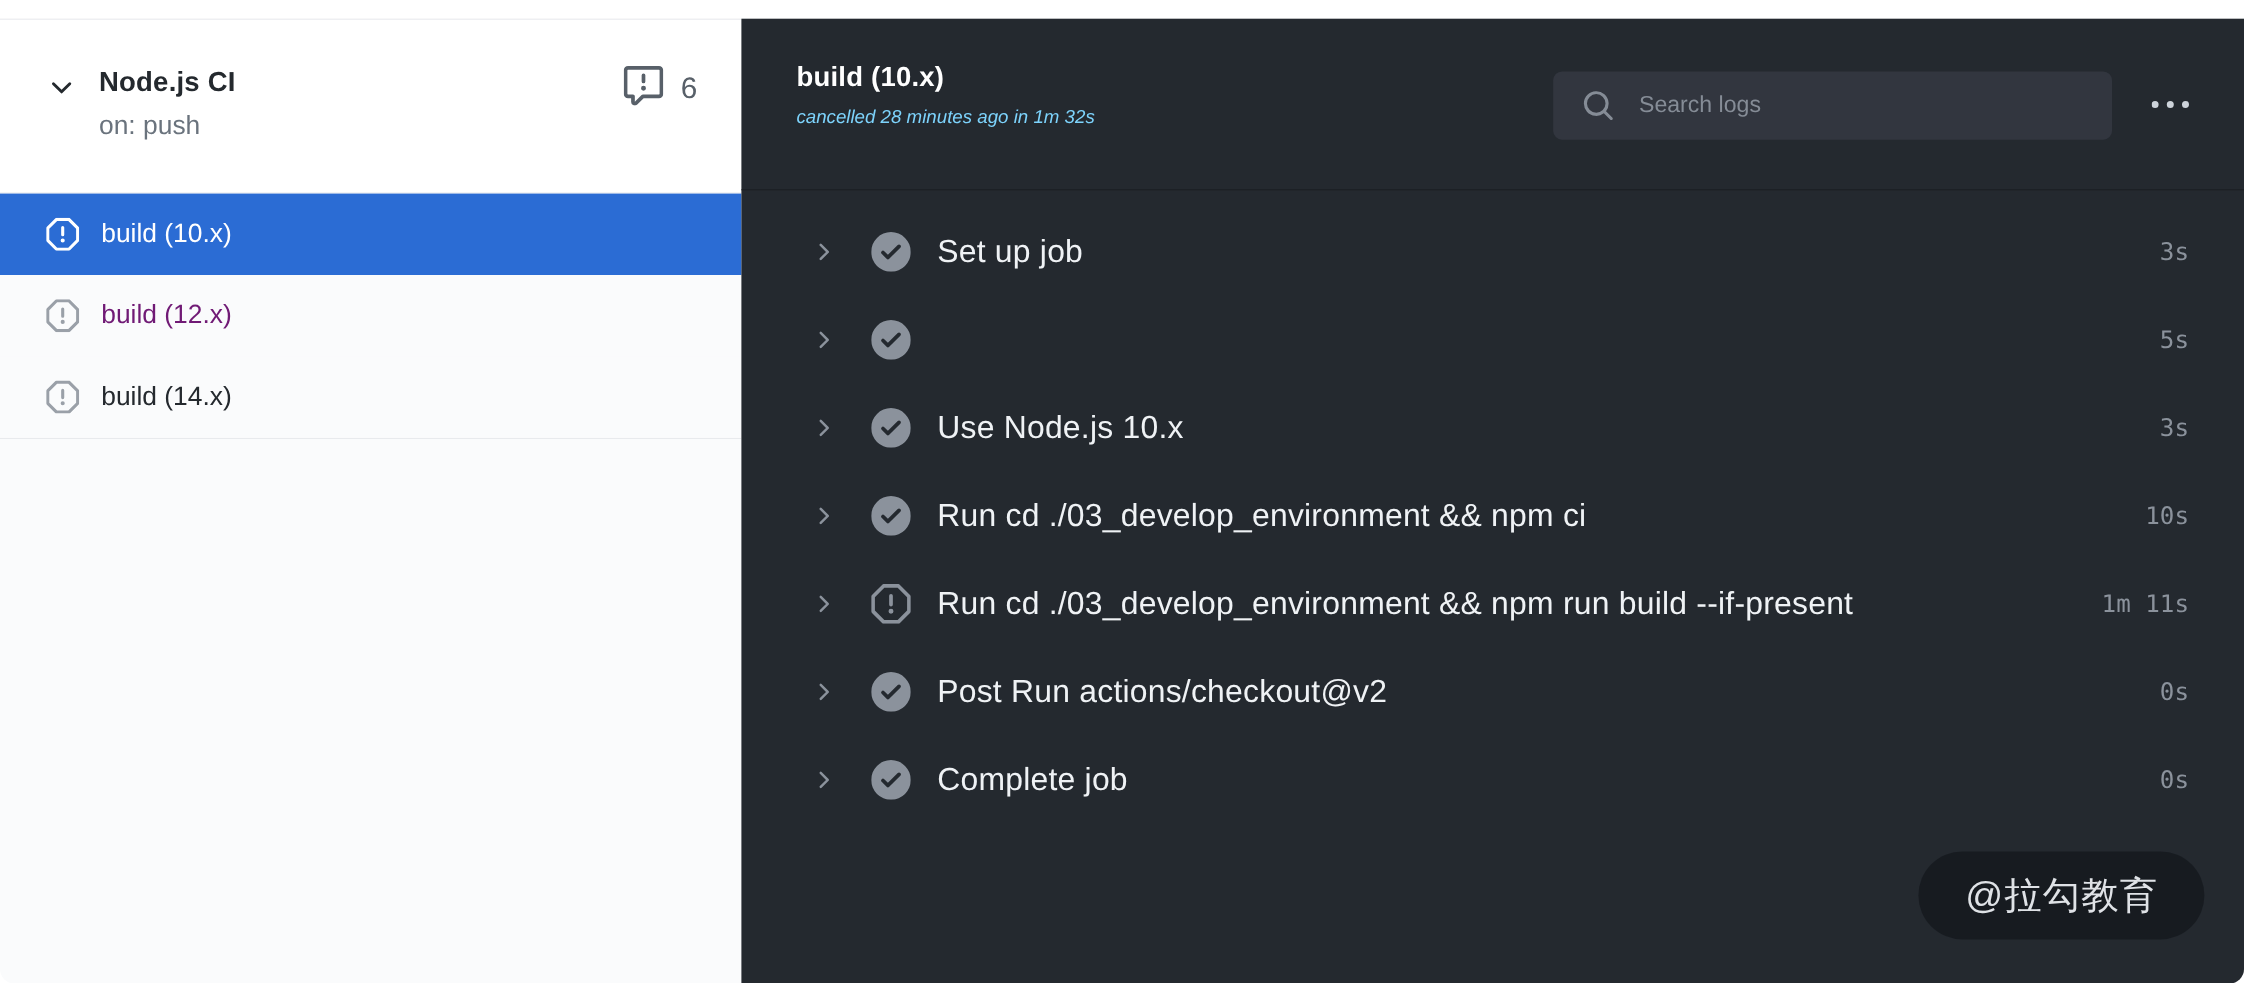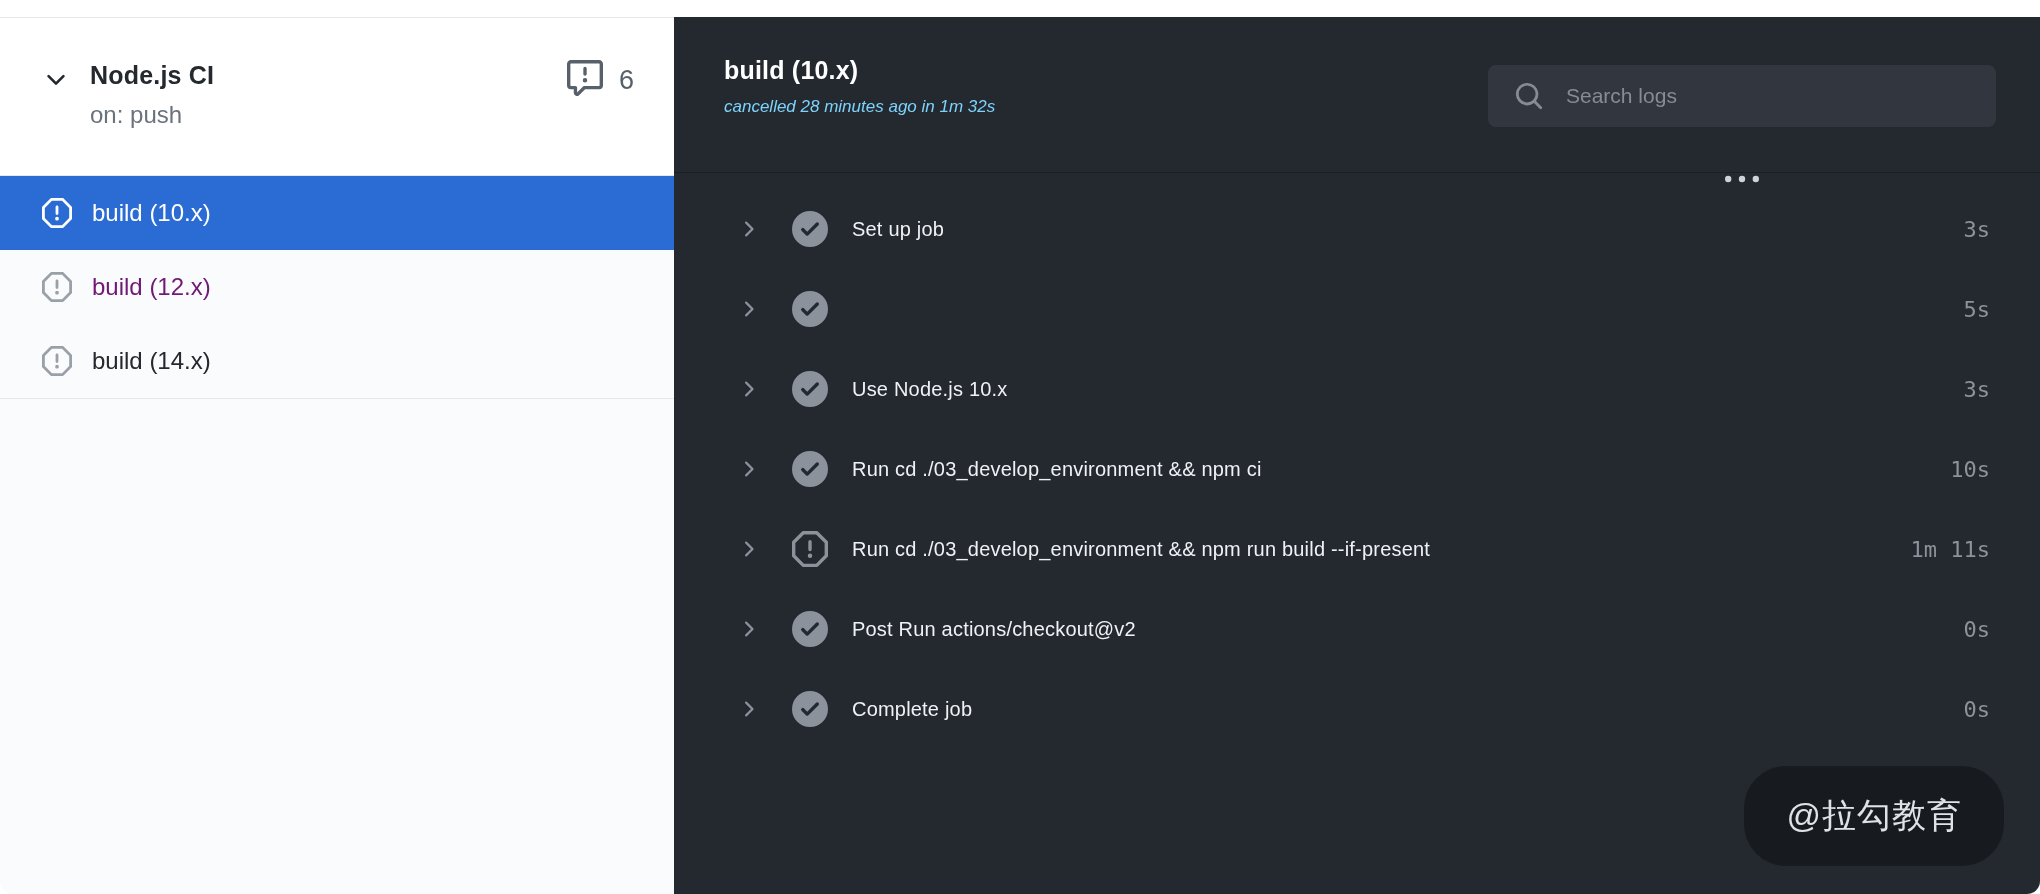--- a/index.html
+++ b/index.html
@@ -35,39 +35,39 @@
   .job.selected { background: #2b6cd4; color: #ffffff; }
   .job.selected .job-ic { color: #ffffff; }
   .job.link-style { color: #701a75; }
   .job-list { border-bottom: 1px solid #e6e8eb; }
 
   
   .logpanel { position: absolute; left: 674px; top: 17px; width: 1366px; height: 877px; background: #24292f; }
   .lp-header { height: 156px; border-bottom: 1px solid #1b1f24; display: flex; align-items: flex-start; padding: 38px 44px 0 50px; }
   .lp-title { font-size: 25px; font-weight: 700; color: #ffffff; line-height: 30px; margin: 0; letter-spacing: .2px; }
   .lp-status { font-size: 17px; color: #7dd3fc; margin-top: 12px; font-style: italic; }
-  .lp-actions { margin-left: auto; display: flex; align-items: center; gap: 30px; margin-top: 10px; flex-direction: column; }
+  .lp-actions { margin-left: auto; display: flex; align-items: center; gap: 30px; margin-top: 10px; }
   .search { width: 508px; height: 62px; background: #32363f; border-radius: 8px;
             display: flex; align-items: center; padding: 0 20px 0 26px; gap: 20px; }
   .search .s-ic { line-height: 0; color: #858c96; flex: none; }
   .search input { background: transparent; border: none; outline: none; color: #c9d1d9; font-size: 21px; width: 100%;
                   font-family: "Liberation Sans", "DejaVu Sans", sans-serif; }
   .search input::placeholder { color: #858c96; }
   .kebab-btn { background: none; border: none; padding: 6px; cursor: pointer; line-height: 0; color: #cdd3da; }
 
   .steps { padding-top: 16px; }
   .step { height: 80px; display: flex; align-items: center; padding: 0 50px 0 62px; cursor: pointer; }
   .step .chev { line-height: 0; color: #8b929c; margin-right: 32px; flex: none; }
   .step .sicon { line-height: 0; margin-right: 24px; flex: none; color: #8b929c; }
-  .step .name { font-size: 20px; color: #eff2f5; letter-spacing: .2px; }
+  .step .name { font-size: 29px; color: #eff2f5; letter-spacing: .2px; }
   .step .dur { margin-left: auto; font-family: "DejaVu Sans Mono", "Liberation Mono", monospace;
                font-size: 22px; color: #8b929c; white-space: pre; }
 
   .watermark {
-    position: absolute; right: 36px; bottom: 28px; height: 100px; padding: 0 42px;
+    position: absolute; right: 36px; bottom: 40px; height: 80px; padding: 0 42px;
     border-radius: 42px; background: rgba(16, 20, 25, 0.62);
     color: #dfe2e6; font-size: 34px; display: flex; align-items: center; letter-spacing: 1px;
   }
 </style>
 </head>
 <body>
 
 <div class="screen">
   <div class="topstrip"></div>
 

